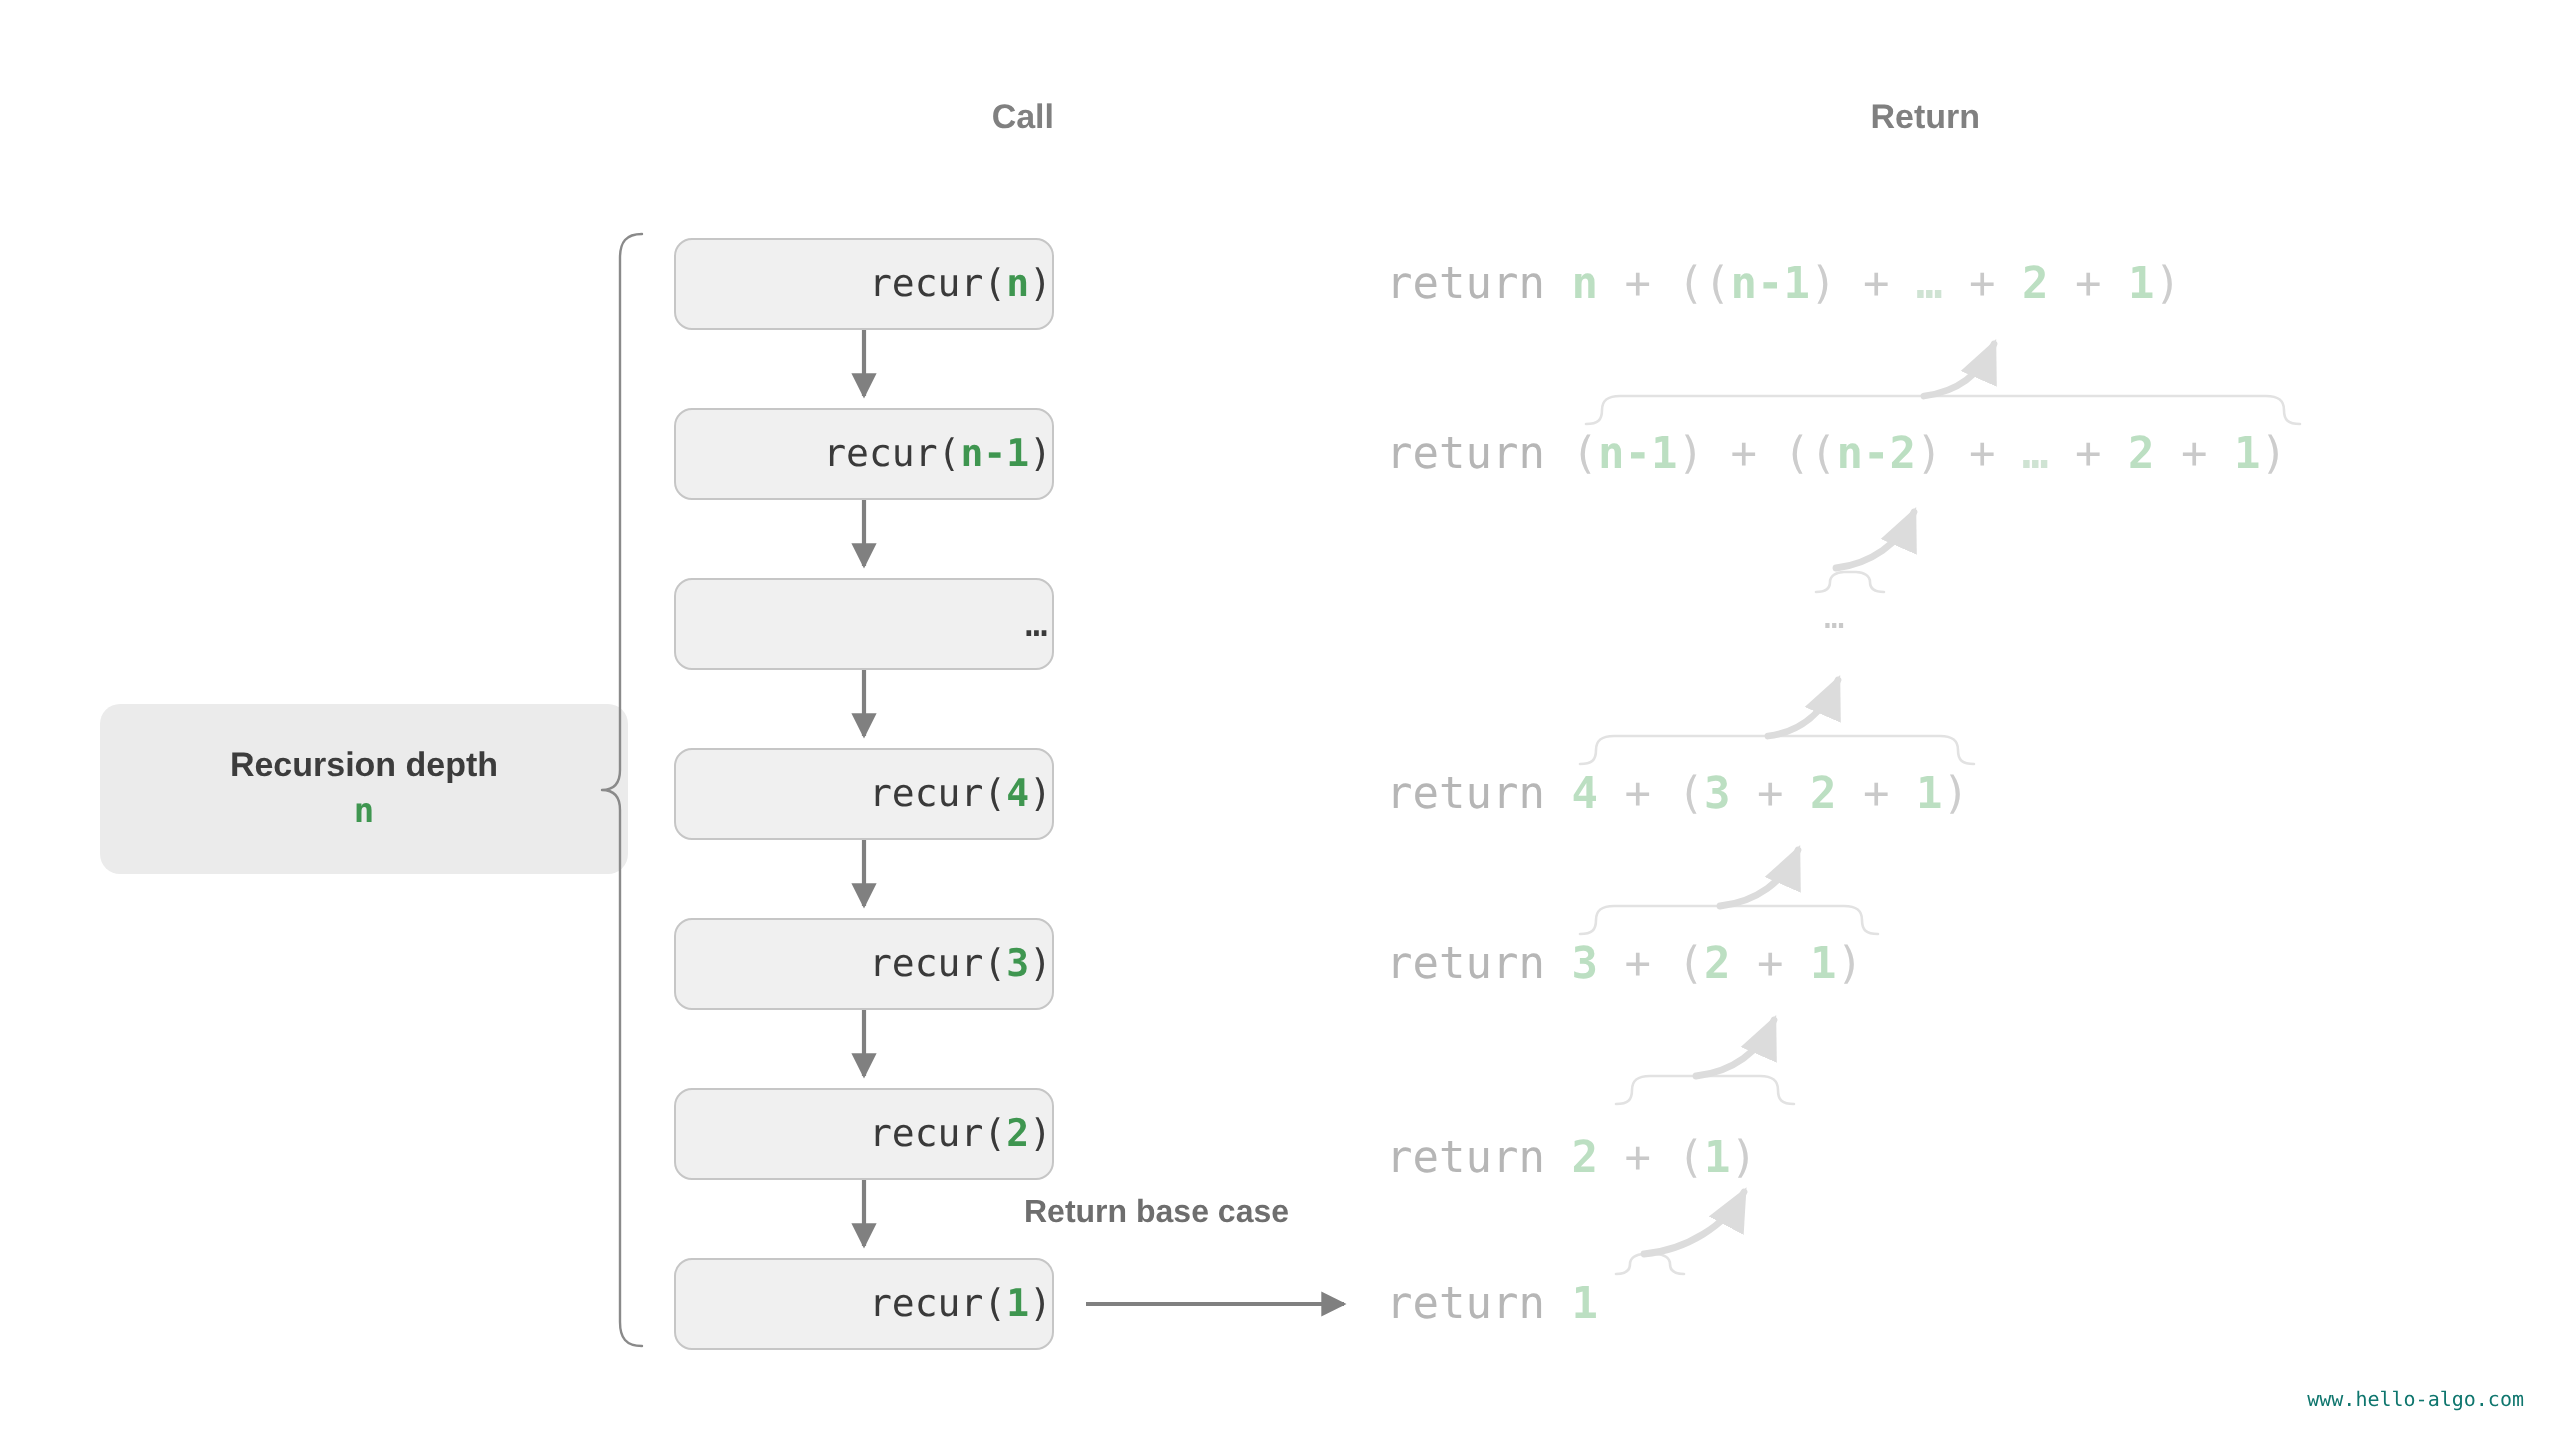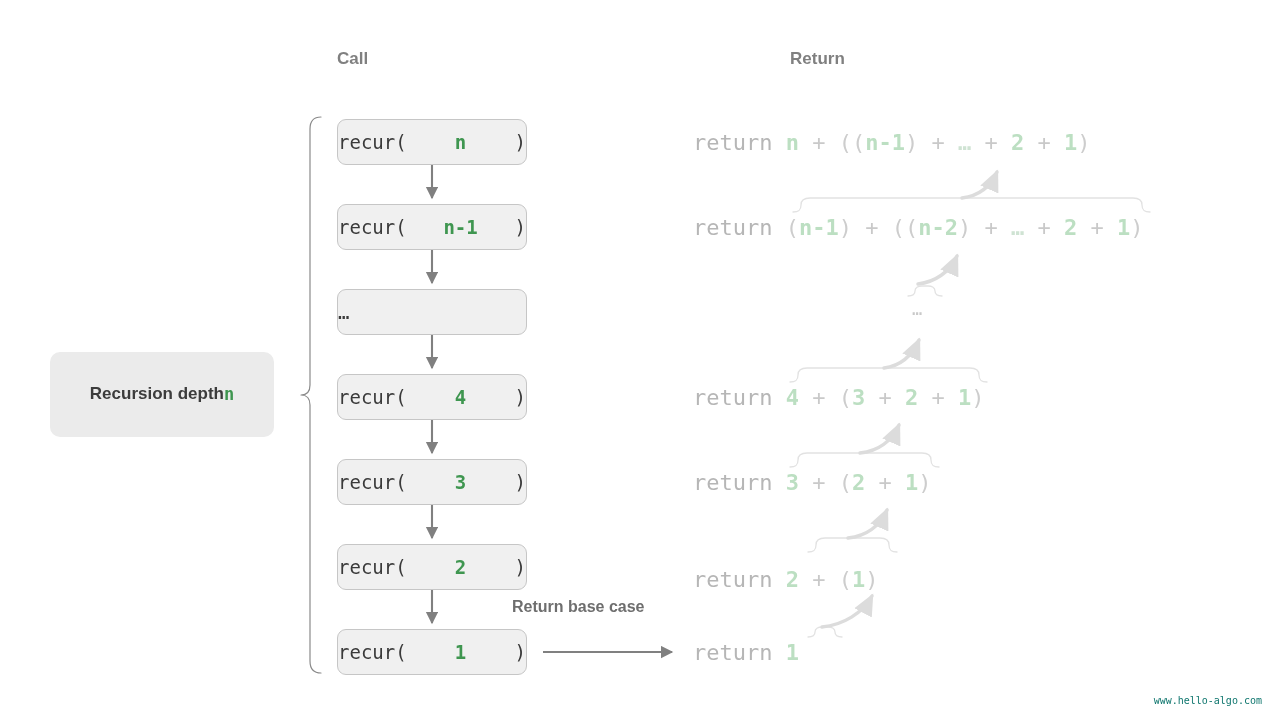--- a/index.html
+++ b/index.html
@@ -20,37 +20,37 @@
     width: 1280px;
     height: 720px;
   }
   
   .col-header {
     position: absolute;
     font-family: "Liberation Sans", sans-serif;
     font-size: 17px;
     font-weight: bold;
     color: #808080;
-    text-align: left;
+    text-align: right;
     white-space: nowrap;
   }
   #hdr-call  { left: 337px; top: 49px; width: 190px; }
   #hdr-return{ left: 790px; top: 49px; width: 200px; }
 
   
   #depth-panel {
     position: absolute;
     left: 50px;
     top: 352px;
-    width: 224px;
+    width: 264px;
     height: 85px;
     background: #ebebeb;
     border-radius: 10px;
     display: flex;
-    flex-direction: row;
+    flex-direction: column;
     align-items: center;
     justify-content: center;
   }
   #depth-title {
     font-family: "Liberation Sans", sans-serif;
     font-size: 17px;
     font-weight: bold;
     color: #3c3c3c;
     line-height: 1.35;
   }
@@ -67,21 +67,21 @@
     position: absolute;
     left: 337px;
     width: 190px;
     height: 46px;
     background: #f0f0f0;
     border: 1.5px solid #c6c6c6;
     border-radius: 9px;
     box-sizing: border-box;
     display: flex;
     align-items: center;
-    justify-content: space-between;
+    justify-content: flex-end;
     font-family: "DejaVu Sans Mono", monospace;
     font-size: 19px;
     color: #3a3a3a;
     white-space: pre;
   }
   .call-box .arg { color: #3f9650; font-weight: bold; }
   .call-box.ellipsis { font-size: 19px; color: #3a3a3a; letter-spacing: 2px; }
 
   
   .ret-line {

